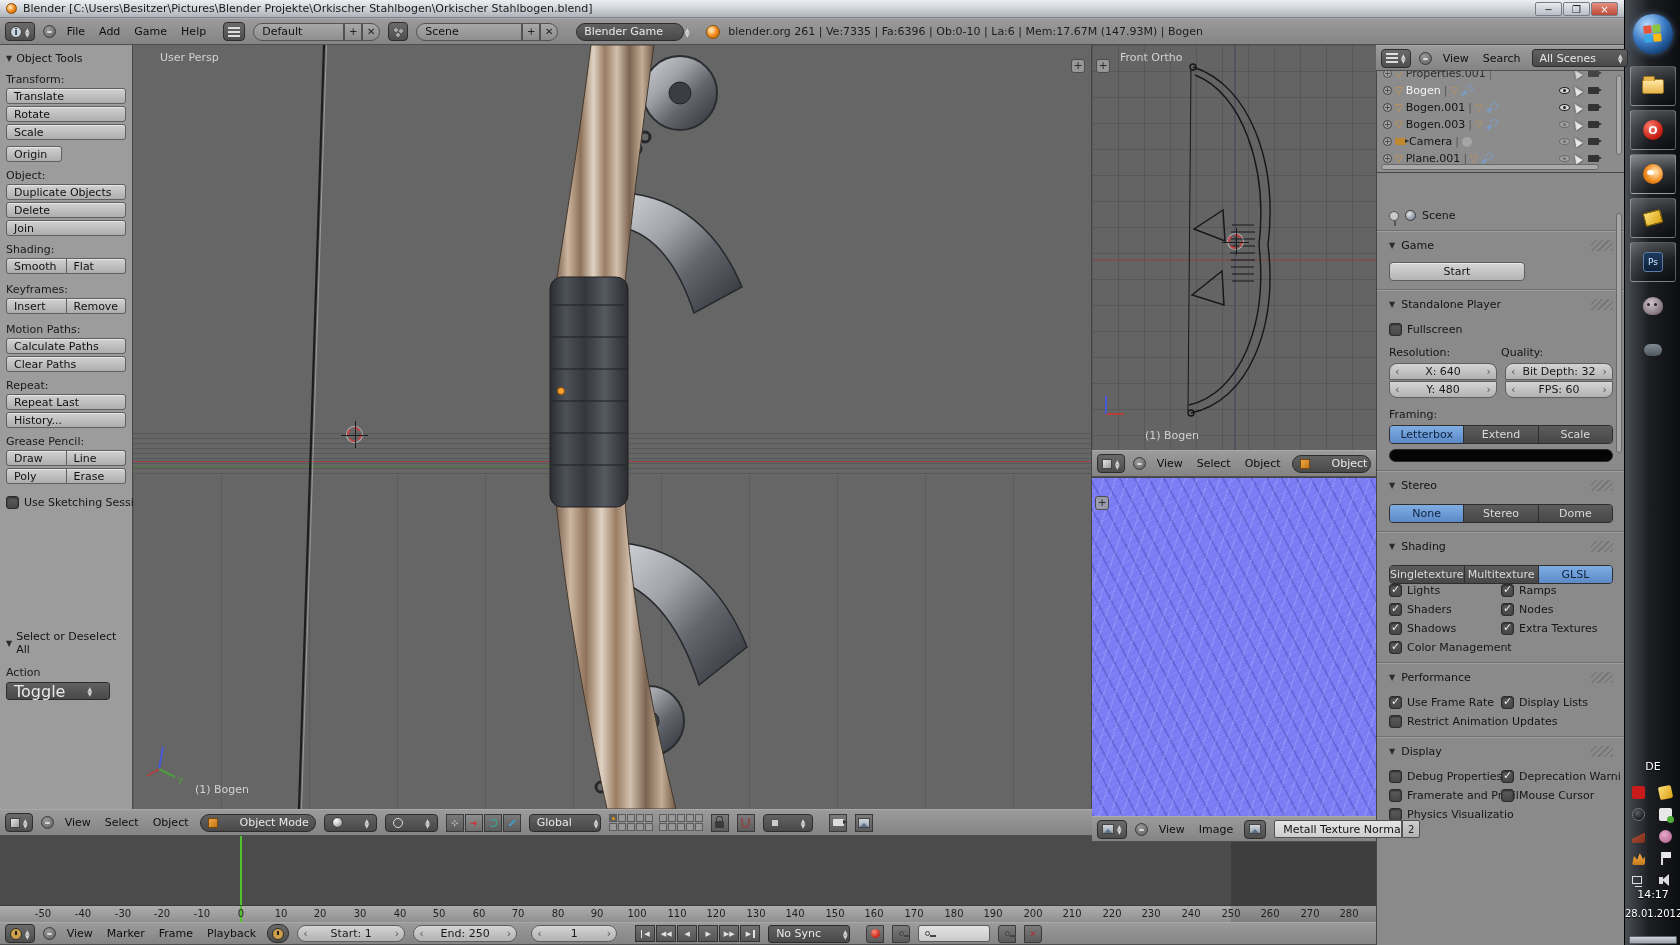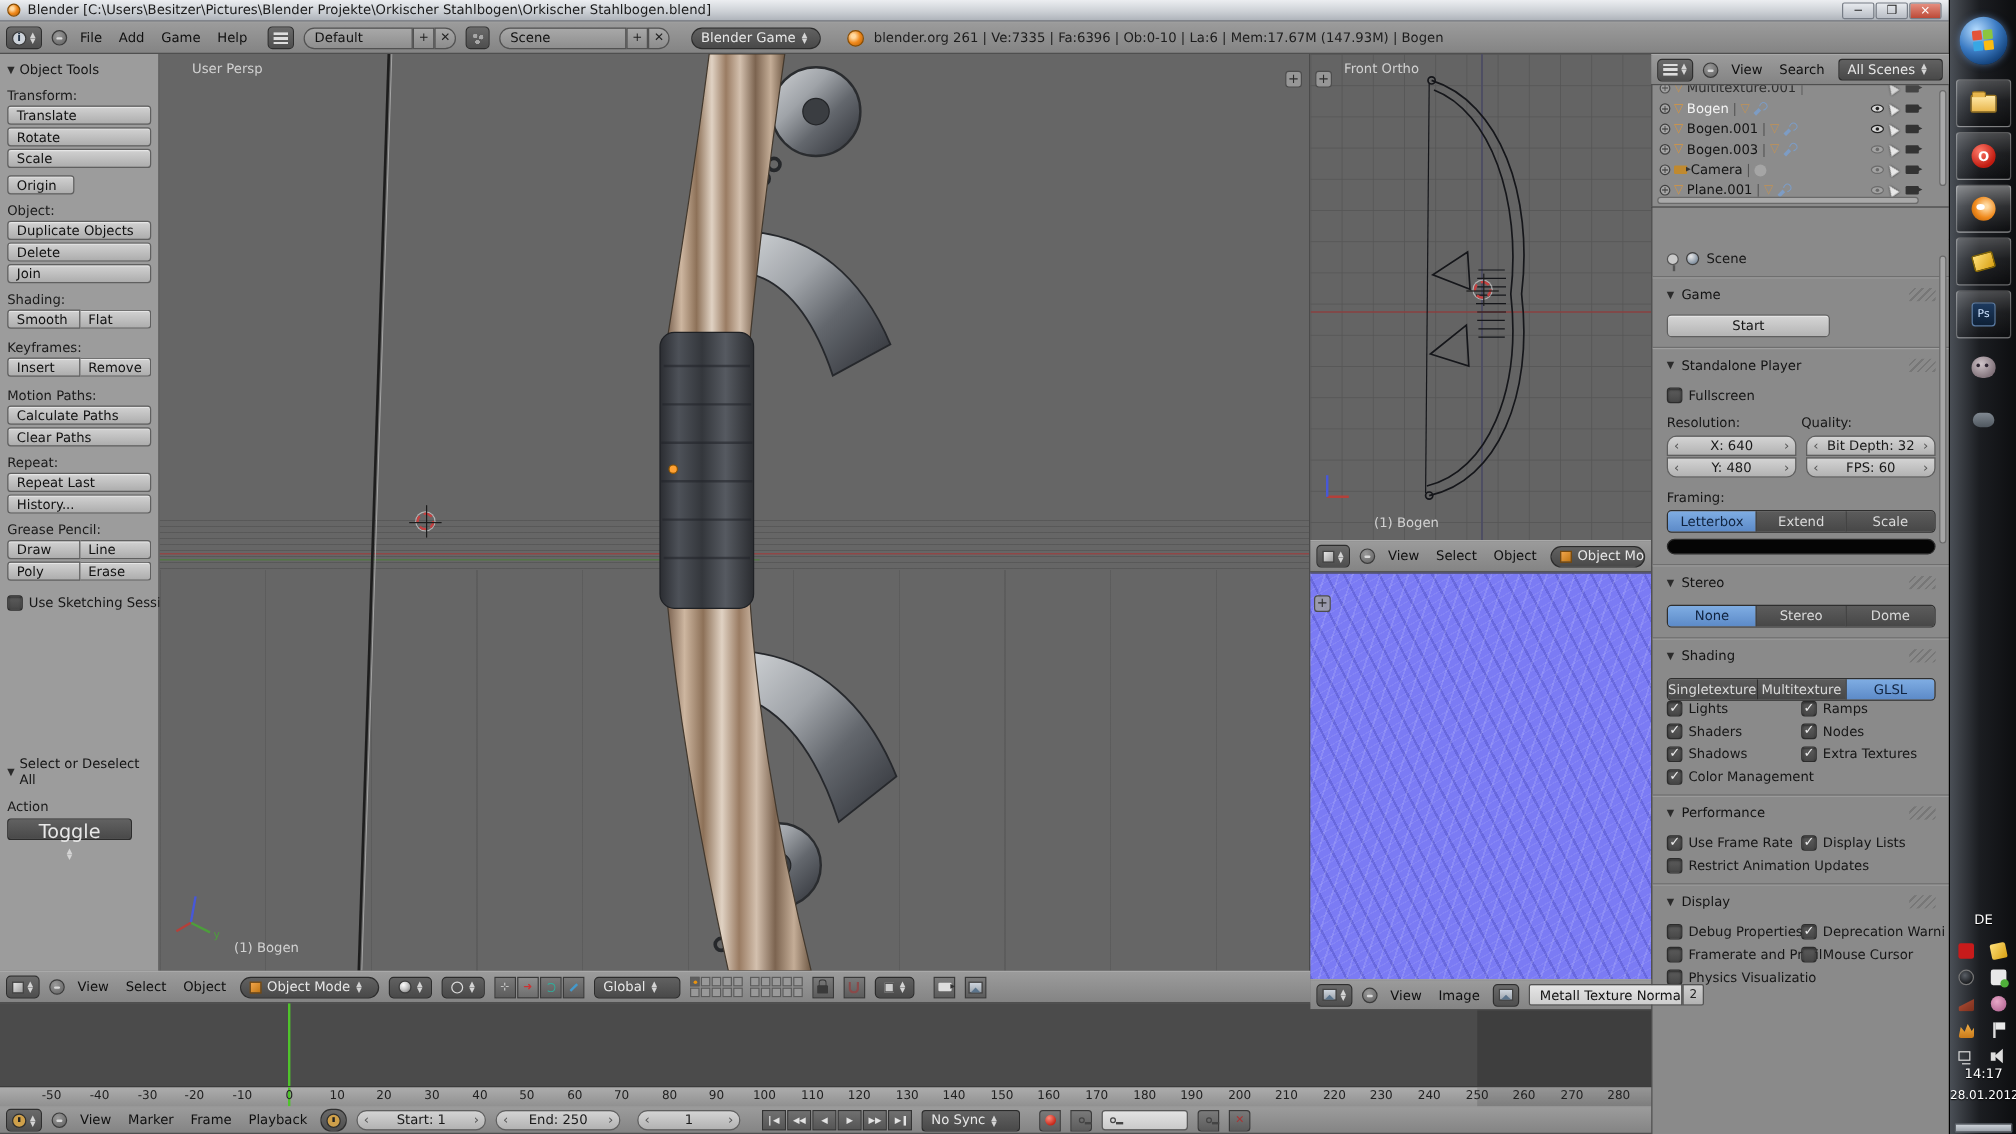--- a/index.html
+++ b/index.html
@@ -28,21 +28,21 @@
     border-bottom:1px solid #4f4f4f; display:flex; align-items:center; gap:8px; padding:0 5px;
     font-size:11px; color:#111; }
   .mi { padding:0 3px; color:#0f0f0f; white-space:nowrap; }
   .edbtn { display:flex; align-items:center; gap:3px; height:19px; padding:0 4px;
     background:linear-gradient(#6a6a6a,#4e4e4e); border:1px solid #2e2e2e; border-radius:4px; flex:none;}
   .ud { display:flex; flex-direction:column; font-size:6px; line-height:5px; color:#d4d4d4; }
   .ud::before { content:"▲"; } .ud::after { content:"▼"; }
   .clps { width:13px; height:13px; border-radius:50%; flex:none; position:relative;
     background:radial-gradient(circle at 38% 32%, #9a9a9a,#5e5e5e); border:1px solid #3a3a3a; }
   .clps::after { content:""; position:absolute; left:3px; right:3px; top:5px; height:2px; background:#d9d9d9; border-radius:1px;}
-  .dd { display:flex; align-items:center; gap:5px; height:18px; padding:0 7px; border-radius:9px;
+  .dd { display:flex; align-items:center; gap:22px; height:18px; padding:0 7px; border-radius:9px;
     background:linear-gradient(#616161,#494949); border:1px solid #2c2c2c; color:#e8e8e8; white-space:nowrap;}
   .fld { display:flex; align-items:center; height:18px; padding:0 8px;
     background:linear-gradient(#a8a8a8,#8e8e8e); border:1px solid #525252; color:#111; white-space:nowrap;}
   .sqbtn { width:18px; height:18px; display:flex; align-items:center; justify-content:center;
     background:linear-gradient(#a8a8a8,#8c8c8c); border:1px solid #525252; color:#222; font-size:10px; flex:none;}
 
   
   .ico-cube { width:10px; height:10px; background:linear-gradient(135deg,#f2a64b,#c07614); border:1px solid #77490d; flex:none;}
   .ico-sphere { width:11px; height:11px; border-radius:50%; flex:none;
     background:radial-gradient(circle at 35% 30%, #fff, #c9c9c9 45%, #6f6f6f); border:1px solid #3d3d3d;}
@@ -330,21 +330,21 @@
       <div class="ts-btn">Poly</div>
       <div class="ts-btn">Erase</div>
     </div>
     <div class="chkrow" style="margin-top:10px;">
       <span class="chk"></span>
       <span>Use Sketching Sessio</span>
     </div>
     <div class="abs" style="left:6px;top:583px;width:121px;">
       <div class="ts-head">Select or Deselect All</div>
       <div class="ts-label" style="margin-top:10px;">Action</div>
-      <div class="dd" style="width:104px;margin-top:3px;border-radius:3px;flex-direction:column;">
+      <div class="dd" style="width:104px;margin-top:3px;border-radius:3px;">
         <span>Toggle</span>
             <span class="ud"></span>
       </div>
     </div>
   </div>
 
   <div id="vp-main">
 
     <div class="horizon" style="top:388px;height:44px;opacity:.8;
       background:repeating-linear-gradient(rgba(40,40,40,.28) 0 1px, transparent 1px 5px);"></div>
@@ -573,21 +573,21 @@
     <div class="dd" style="width:96px;border-radius:3px;">
       <span>All Scenes</span>
           <span class="ud"></span>
     </div>
   </div>
   <div id="outliner">
     <div class="ol-rows">
       <div class="ol-row" style="margin-top:-6px;opacity:.8;">
         <span class="expander">+</span>
         <span class="ico-mesh">▽</span>
-        <span class="name">Multitexture.001</span>
+        <span class="name">Properties.001</span>
             <span class="ol-sep">|</span>
         <div class="ol-right">
           <span class="ico-cursorarrow"></span>
           <span class="ico-cam"></span>
         </div>
       </div>
       <div class="ol-row">
         <span class="expander">+</span>
         <span class="ico-mesh">▽</span>
         <span class="name sel">Bogen</span>

